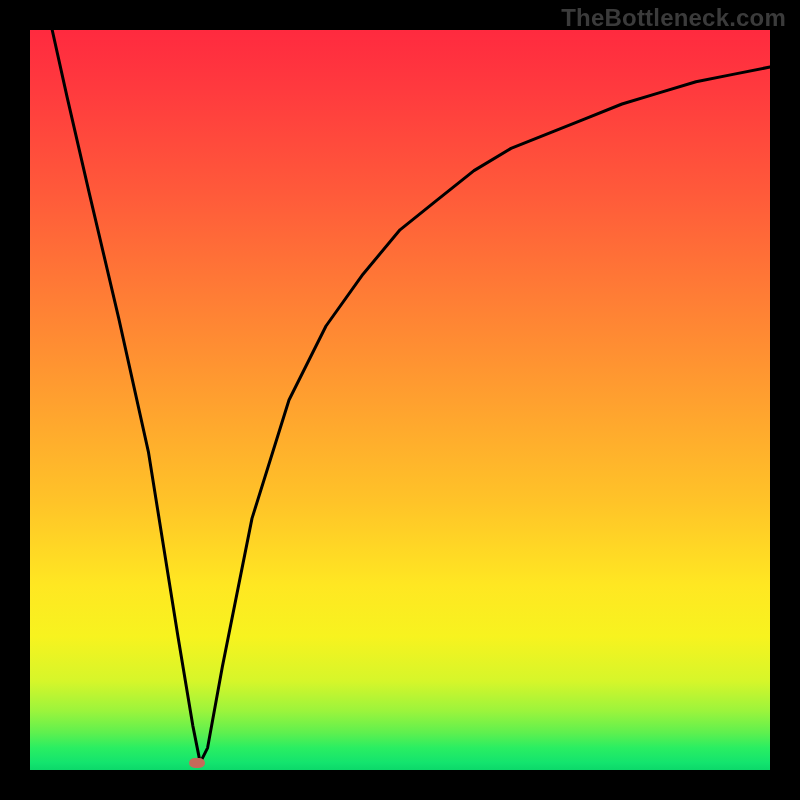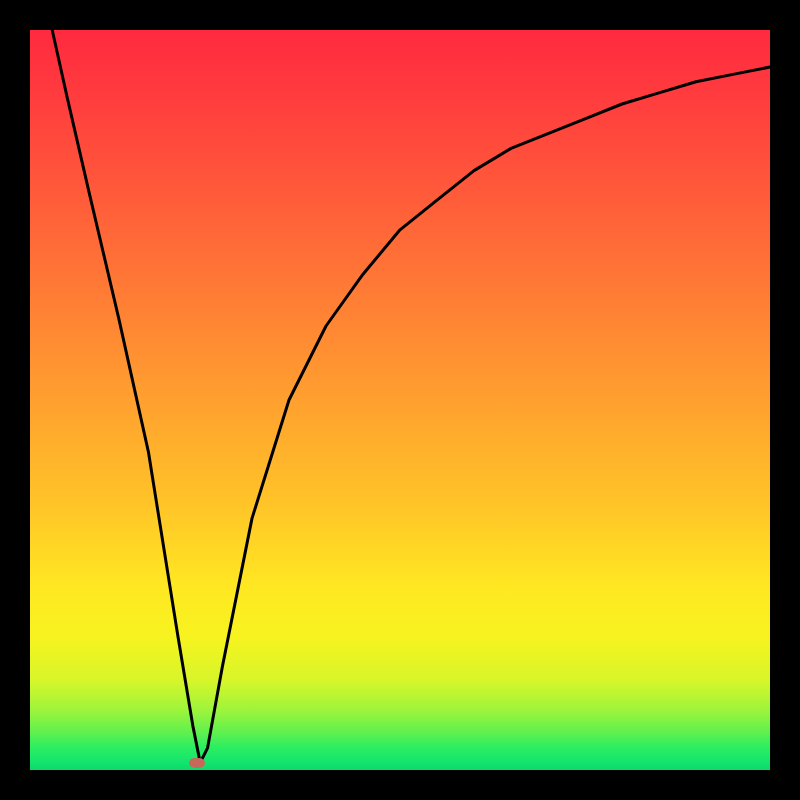--- a/index.html
+++ b/index.html
@@ -66,20 +66,21 @@
     background: #c56a5a;
     border-radius: 6px / 5px;
     transform: translate(-50%, -50%);
   }
 </style>
 </head>
 <body>
 
 <div class="stage">
 
+  <div class="watermark">TheBottleneck.com</div>
 
   <div class="plot-area">
 
     <svg class="curve" viewBox="0 0 740 740" preserveAspectRatio="none">
       <path id="curve-path" fill="none" stroke="#000" stroke-width="3" stroke-linejoin="round" stroke-linecap="round" d="M22.2 0.0 L37.0 66.6 L59.2 162.8 L88.8 288.6 L118.4 421.8 L148.0 606.8 L162.8 695.6 L170.2 732.6 L177.6 717.8 L192.4 636.4 L222.0 488.4 L259.0 370.0 L296.0 296.0 L333.0 244.2 L370.0 199.8 L407.0 170.2 L444.0 140.6 L481.0 118.4 L518.0 103.6 L555.0 88.8 L592.0 74.0 L629.0 62.9 L666.0 51.8 L703.0 44.4 L740.0 37.0"></path>
     </svg>
 
     <div id="min-marker" class="marker" style="left: 166.5px; top: 732.6px;"></div>
   </div>
 

